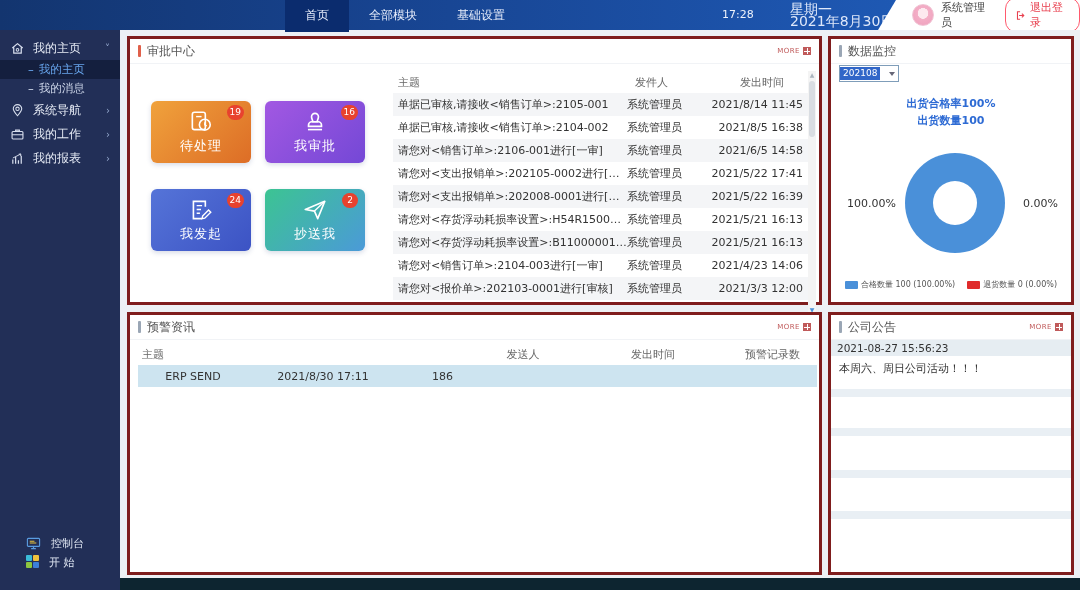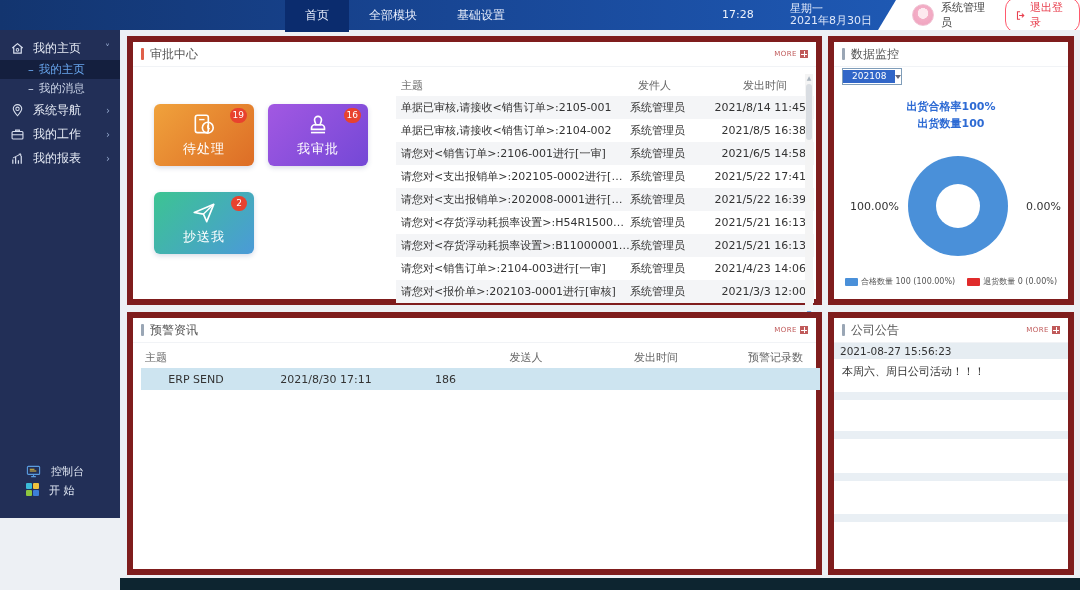--- a/index.html
+++ b/index.html
@@ -18,48 +18,48 @@
   .brand-block{line-height:1;}
   .brand-name{font-size:12.5px;font-weight:bold;letter-spacing:1px;}
   .brand-sub{font-size:7.5px;color:#dbe6fa;margin-top:2px;}
   .logo-div{width:1px;height:18px;background:rgba(255,255,255,.45);margin:0 8px;}
   .s9-mark{font-size:16px;font-weight:bold;color:#9fd0ff;font-style:italic;margin-right:6px;}
   .product-name{font-size:13px;font-weight:bold;letter-spacing:1px;}
   .top-tabs{position:absolute;left:285px;top:0;height:32px;display:flex;}
   .top-tab{padding:0 20px;line-height:30px;font-size:12px;color:#e8eefc;cursor:pointer;}
   .top-tab.active{background:#0b2c6e;}
   .top-time{position:absolute;left:722px;top:0;line-height:30px;font-size:11px;color:#eef3fc;}
-  .top-date{position:absolute;left:790px;top:3px;font-size:11px;line-height:12px;color:#dfe8fa;}
+  .top-date{position:absolute;left:790px;top:3px;font-size:14px;line-height:12px;color:#dfe8fa;}
   .top-white{position:absolute;left:878px;top:0;width:202px;height:30px;background:#fff;
     clip-path:polygon(18px 0,100% 0,100% 100%,0 100%);
     display:flex;align-items:center;gap:7px;padding-left:34px;box-sizing:border-box;}
   .avatar{width:20px;height:20px;border-radius:50%;
     background:radial-gradient(circle at 50% 42%,#fde9ef 34%,#f3aec6 36%,#ef9fbc 100%);
     border:1px solid #f0c4d4;flex:0 0 auto;}
   .user-name{font-size:11px;color:#444;}
   .logout-btn{margin-left:8px;display:flex;align-items:center;gap:4px;background:#fff;
     border:1px solid #ff5a6e;border-radius:12px;padding:2px 10px;color:#e8404f;
     font-size:11px;cursor:pointer;}
   
-  .sidebar{position:absolute;left:0;top:30px;width:120px;height:488px;background:#222f57;z-index:5;}
+  .sidebar{position:absolute;left:0;top:30px;width:120px;height:560px;background:#222f57;z-index:5;}
   .side-item{display:flex;align-items:center;height:24px;padding:0 10px;gap:8px;
     color:#e6ebf5;font-size:12px;cursor:pointer;}
   .side-item:first-child{margin-top:6px;}
   .side-item .chev{margin-left:auto;color:#93a6cc;font-size:10px;}
   .side-sub{display:flex;align-items:center;height:19px;padding-left:28px;gap:5px;
     font-size:11.5px;color:#ccd5e8;cursor:pointer;}
   .side-sub.active{background:#141f3e;color:#66a3ea;}
   .side-foot{position:absolute;left:0;bottom:16px;width:100%;}
   .foot-row{display:flex;height:19px;padding-left:26px;gap:10px;
     color:#dfe6f2;font-size:11px;cursor:pointer;}
   .sicon{width:15px;height:15px;flex:0 0 auto;}
   .start-grid{width:13px;height:13px;display:grid;grid-template-columns:6px 6px;gap:1px;}
   .start-grid span{width:6px;height:6px;border-radius:1px;display:block;}
   
-  .panel{position:absolute;background:#fff;border:6px solid #7f1d1d;box-sizing:border-box;}
+  .panel{position:absolute;background:#fff;border:3px solid #7f1d1d;box-sizing:border-box;}
   .p-approval{left:127px;top:36px;width:695px;height:269px;}
   .p-alerts{left:127px;top:312px;width:695px;height:263px;}
   .p-monitor{left:828px;top:36px;width:246px;height:269px;}
   .p-notice{left:828px;top:312px;width:246px;height:263px;}
   .panel-head{height:24px;display:flex;align-items:center;padding:0 8px;border-bottom:1px solid #f1f3f6;}
   .accent{width:3px;height:12px;background:#9aa6b5;margin-right:6px;border-radius:1px;}
   .p-approval .accent{background:#e0604a;}
   .panel-title{font-size:12px;color:#555;}
   .more-btn{margin-left:auto;display:flex;align-items:center;gap:3px;cursor:pointer;}
   .more-txt{font-size:7px;color:#c05a5a;letter-spacing:.5px;}
@@ -95,21 +95,21 @@
   .lrow{display:flex;align-items:center;height:22px;color:#333;cursor:pointer;}
   .lrow.head{color:#666;cursor:default;}
   .lrow.hl{background:#cde4f0;}
   .l-subj{flex:1;padding-left:4px;}
   .l-sender{width:110px;text-align:center;}
   .l-time{width:150px;text-align:center;}
   .l-count{width:89px;text-align:center;}
   
   .period-box{position:absolute;left:8px;top:26px;width:58px;height:15px;border:1px solid #7f9db9;
     background:#fff;display:flex;align-items:center;font-size:9px;cursor:pointer;}
-  .period-val{background:#3166c8;color:#fff;padding:0 9px;line-height:13px;text-align:right;}
+  .period-val{background:#3166c8;color:#fff;padding:0 3px;line-height:13px;text-align:right;}
   .period-caret{margin-left:auto;margin-right:3px;width:0;height:0;
     border-left:3px solid transparent;border-right:3px solid transparent;border-top:4px solid #667;}
   .mon-lines{position:absolute;left:0;top:56px;width:100%;text-align:center;
     color:#2e6bd4;font-size:11px;font-weight:bold;line-height:17px;}
   .donut{position:absolute;left:74px;top:114px;width:100px;height:100px;border-radius:50%;}
   .donut::after{content:"";position:absolute;left:28px;top:28px;width:44px;height:44px;
     border-radius:50%;background:#fff;}
   .pct-label{position:absolute;top:158px;font-size:11px;color:#333;}
   .pct-left{left:16px;}
   .pct-right{left:192px;}
@@ -248,20 +248,29 @@
     </div>
     <div class="tile" style="background: linear-gradient(135deg, rgb(162, 88, 226), rgb(116, 72, 214));">
       <span class="badge">16</span>
       <svg class="ticon" viewBox="0 0 24 24">
         <path d="M12 4a3.2 3.2 0 0 1 3.2 3.2c0 2-1.2 3-1.2 4.6H10c0-1.6-1.2-2.6-1.2-4.6A3.2 3.2 0 0 1 12 4z" stroke="#fff" stroke-width="1.5" fill="none"></path>
         <path d="M6 14.8c0-1.6 1.4-3 3-3h6c1.6 0 3 1.4 3 3v1.2H6z" stroke="#fff" stroke-width="1.5" fill="none"></path>
         <path d="M5.5 19h13" stroke="#fff" stroke-width="1.5"></path>
       </svg>
       <span class="tile-label">我审批</span>
     </div>
+    <div class="tile" style="background: linear-gradient(135deg, rgb(85, 116, 216), rgb(60, 83, 196));">
+      <span class="badge">24</span>
+      <svg class="ticon" viewBox="0 0 24 24">
+        <path d="M16 9V4H5v16h8" stroke="#fff" stroke-width="1.5" fill="none"></path>
+        <path d="M8 8h5M8 11.5h4M8 15h3" stroke="#fff" stroke-width="1.3"></path>
+        <path d="M13.5 17.5l5.5-5.5 2 2-5.5 5.5-2.4.4z" stroke="#fff" stroke-width="1.3" fill="none"></path>
+      </svg>
+      <span class="tile-label">我发起</span>
+    </div>
     <div class="tile" style="background: linear-gradient(135deg, rgb(60, 196, 146), rgb(75, 154, 216));">
       <span class="badge">2</span>
       <svg class="ticon" viewBox="0 0 24 24">
         <path d="M3 11.5L21 4l-6.5 16-3-7z" stroke="#fff" stroke-width="1.5" fill="none" stroke-linejoin="round"></path>
         <path d="M11.5 13L21 4" stroke="#fff" stroke-width="1.3" fill="none"></path>
       </svg>
       <span class="tile-label">抄送我</span>
     </div>
   </div>
 

